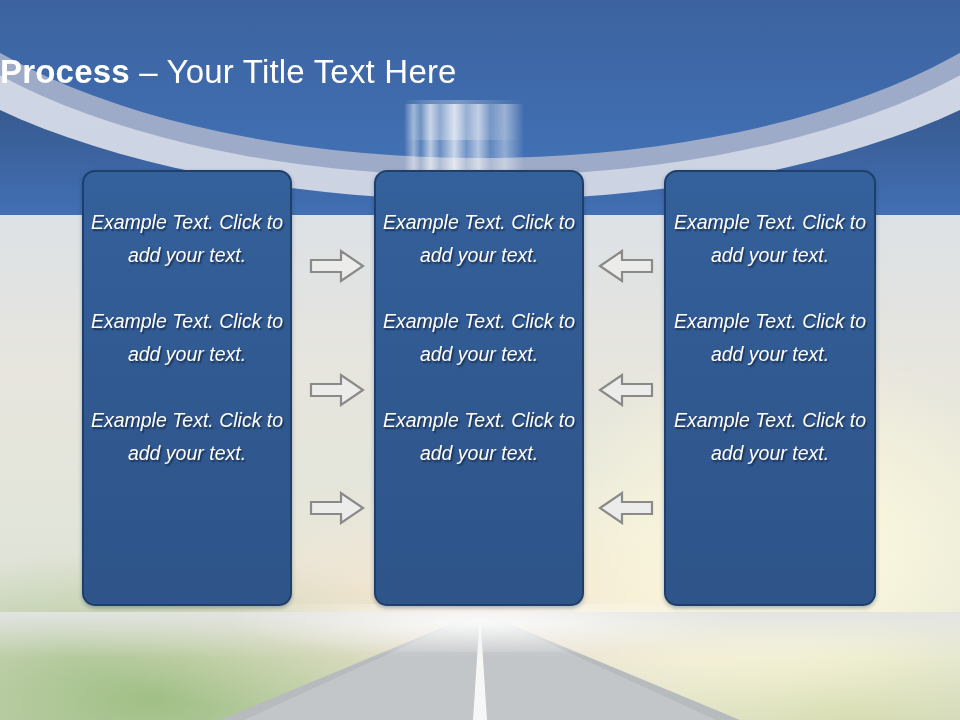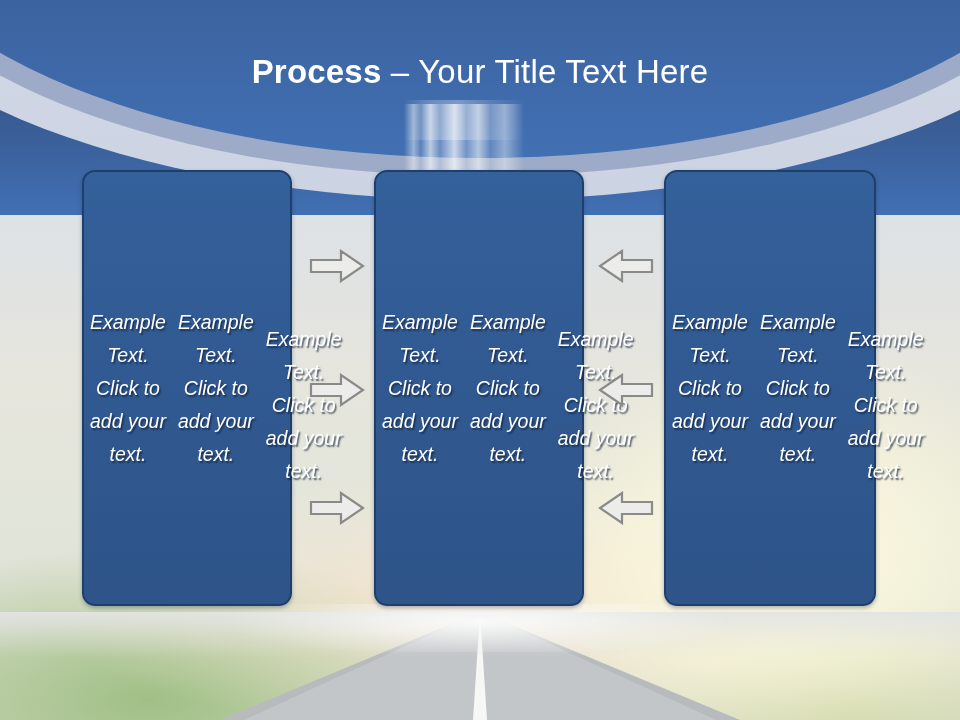--- a/index.html
+++ b/index.html
@@ -146,41 +146,40 @@
         rgba(255,255,255,0.22) 70%,
         rgba(255,255,255,0) 100%);
     opacity: 0.7;
   }
 
   
   .slide-title {
     position: absolute;
     left: 0; top: 52px;
     width: 960px;
-    text-align: center;
     color: #ffffff;
     font-size: 33px;
     line-height: 40px;
     letter-spacing: 0.2px;
     white-space: nowrap;
   }
   .slide-title .strong { font-weight: bold; }
   .slide-title .rest { font-weight: normal; }
 
   
   .col {
     position: absolute;
     top: 170px;
     height: 436px;
     border-radius: 13px;
     background: linear-gradient(to bottom, #34609b 0%, #315a92 45%, #2e5489 100%);
     border: 2px solid #1f3f6b;
     box-sizing: border-box;
     display: flex;
-    flex-direction: row;
+    flex-direction: column;
     justify-content: flex-start;
     align-items: center;
     padding-top: 34px;
     box-shadow: 0 2px 4px rgba(25,45,80,0.35);
   }
   .col-1 { left: 82px;  width: 210px; }
   .col-2 { left: 374px; width: 210px; }
   .col-3 { left: 664px; width: 212px; }
 
   .cell {

